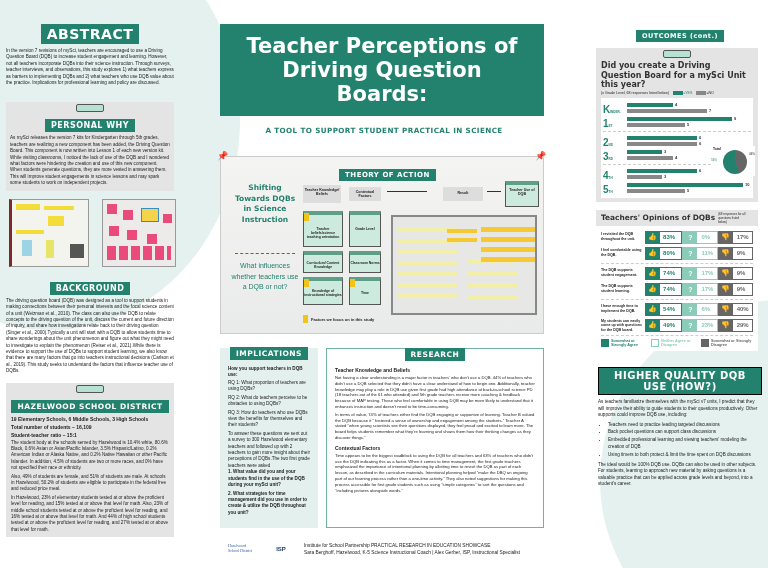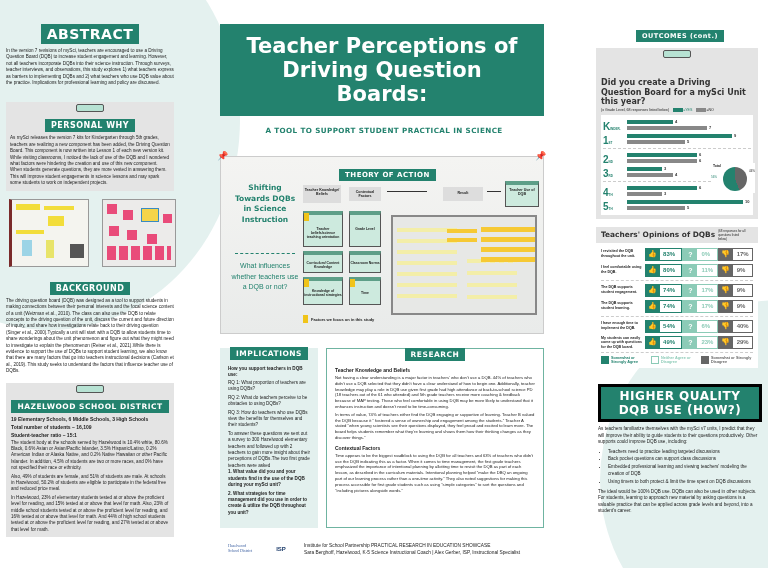--- a/index.html
+++ b/index.html
@@ -145,21 +145,21 @@
     <p style="font-size:4.8px">Institute for School Partnership PRACTICAL RESEARCH IN EDUCATION SHOWCASE</p>
     <p style="font-size:4.8px;margin-top:2px">Sara Berghoff, Hazelwood, K-5 Science Instructional Coach  |  Alex Gerber, ISP, Instructional Specialist</p>
   </div>
 </div>
 
 <div class="col" style="left:598px;top:24px;width:164px;">
   <div style="text-align:center"><span class="hdr" style="font-size:6.5px">OUTCOMES (cont.)</span></div>
 
   <div class="greybox" style="margin-top:6px;padding:2px 5px 4px;margin-left:-2px;width:162px">
     <div class="tab"></div>
-    <p style="font-size:8px;font-weight:bold;line-height:9.5px;margin-top:20px;font-family:'DejaVu Sans',sans-serif;color:#333">Did you create a Driving Question Board for a mySci Unit this year?</p>
+    <p style="font-size:8px;font-weight:bold;line-height:9.5px;margin-top:3px;font-family:'DejaVu Sans',sans-serif;color:#333">Did you create a Driving Question Board for a mySci Unit this year?</p>
     <div style="display:flex;align-items:center;font-size:3.6px;margin-top:1px">
       <span>(x Grade Level, 68 responses listed below)</span>
       <span style="display:inline-block;width:10px;height:4px;background:#23826e;margin-left:4px"></span>
       <span style="color:#23826e">=YES</span>
       <span style="display:inline-block;width:10px;height:4px;background:#888;margin-left:4px"></span>
       <span>=NO</span>
     </div>
     <div style="background:#fff;margin-top:3px;padding:3px 2px;position:relative">
       <div style="display:flex;align-items:center;height:14px">
         <div style="width:24px;color:#23826e;font-weight:bold"><span style="font-size:10px">K</span><span style="font-size:3px">INDER-</span></div>
@@ -359,21 +359,21 @@
             <span>Neither Agree or Disagree</span>
           </div>
         <div style="display:flex;align-items:center;width:52px;color:#666">
             <span style="width:8px;height:8px;background:#666;margin-right:2px;flex:none"></span>
             <span>Somewhat or Strongly Disagree</span>
           </div>
       </div>
     </div>
   </div>
 
-  <div style="text-align:center;margin-top:16px"><span class="hdr" style="font-size:12px;border:3px solid #000000">HIGHER QUALITY DQB USE (HOW?)</span></div>
+  <div style="text-align:center;margin-top:16px"><span class="hdr" style="font-size:10px;border:1px solid #000000">HIGHER QUALITY DQB USE (HOW?)</span></div>
   <p class="small" style="margin-top:4px">As teachers familiarize themselves with the mySci v7 units, I predict that they will improve their ability to guide students to their questions productively. Other supports could improve DQB use, including:</p>
   <ul class="bullets" style="margin-top:2px">
     <li>Teachers need to practice leading targeted discussions</li>
     <li>Back pocket questions can support class discussions</li>
     <li>Embedded professional learning and viewing teachers' modeling the creation of DQB</li>
     <li>Using timers to both protect &amp; limit the time spent on DQB discussions</li>
   </ul>
 
   <p class="small" style="margin-top:4px">The ideal would be 100% DQB use. DQBs can also be used in other subjects. For students, learning to approach new material by asking questions is a valuable practice that can be applied across grade levels and beyond, into a student's career.</p>
 </div>

